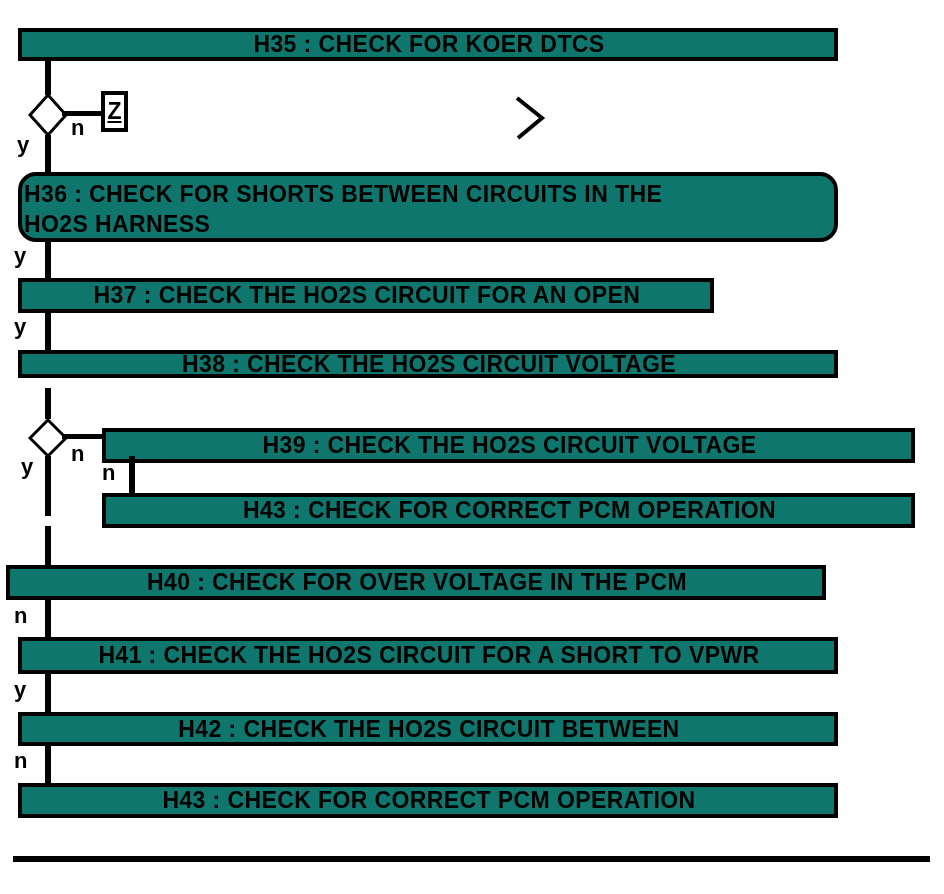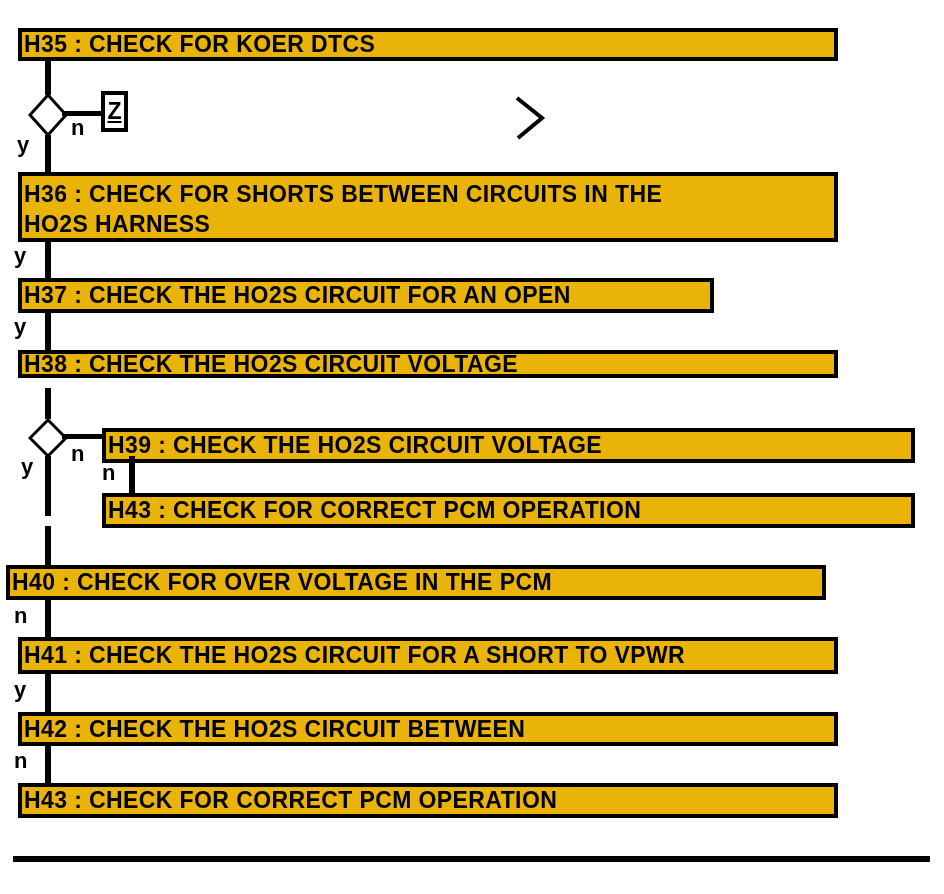--- a/index.html
+++ b/index.html
@@ -12,24 +12,25 @@
     width: 944px;
     height: 894px;
     background: #ffffff;
     font-family: "Liberation Sans", sans-serif;
     overflow: hidden;
   }
   .box {
     position: absolute;
     box-sizing: border-box;
     border: 4px solid #000000;
-    background: #eab308;
+    background: #0f766e;
     display: flex;
     align-items: center;
     padding-left: 2px;
+    justify-content: center;
   }
   .box-label {
     font-size: 23px;
     font-weight: bold;
     color: #000000;
     letter-spacing: 0.4px;
     white-space: nowrap;
   }
   .box.multiline {
     display: block;
@@ -99,21 +100,21 @@
 
   <span class="branch" style="left:71px; top:117px;">n</span>
   <span class="branch" style="left:17px; top:134px;">y</span>
 
   <svg class="chevron-svg" style="left:510px; top:92px;" width="40" height="52" viewBox="0 0 40 52">
     <polyline points="7,6 32,26 8,46" fill="none" stroke="#000000" stroke-width="4"></polyline>
   </svg>
 
   <div class="vline" style="left:45px; top:135px; width:6px; height:37px;"></div>
 
-  <div class="box multiline" style="left:18px; top:172px; width:820px; height:70px;">
+  <div class="box multiline" style="left:18px; top:172px; width:820px; height:70px;border-radius:18px;">
     <span class="box-label">H36 : CHECK FOR SHORTS BETWEEN CIRCUITS IN THE</span>
     <span class="box-label">HO2S HARNESS</span>
   </div>
 
   <span class="branch" style="left:14px; top:245px;">y</span>
   <div class="vline" style="left:45px; top:242px; width:6px; height:36px;"></div>
 
   <div class="box" style="left:18px; top:278px; width:696px; height:35px;">
     <span class="box-label">H37 : CHECK THE HO2S CIRCUIT FOR AN OPEN</span>
   </div>

